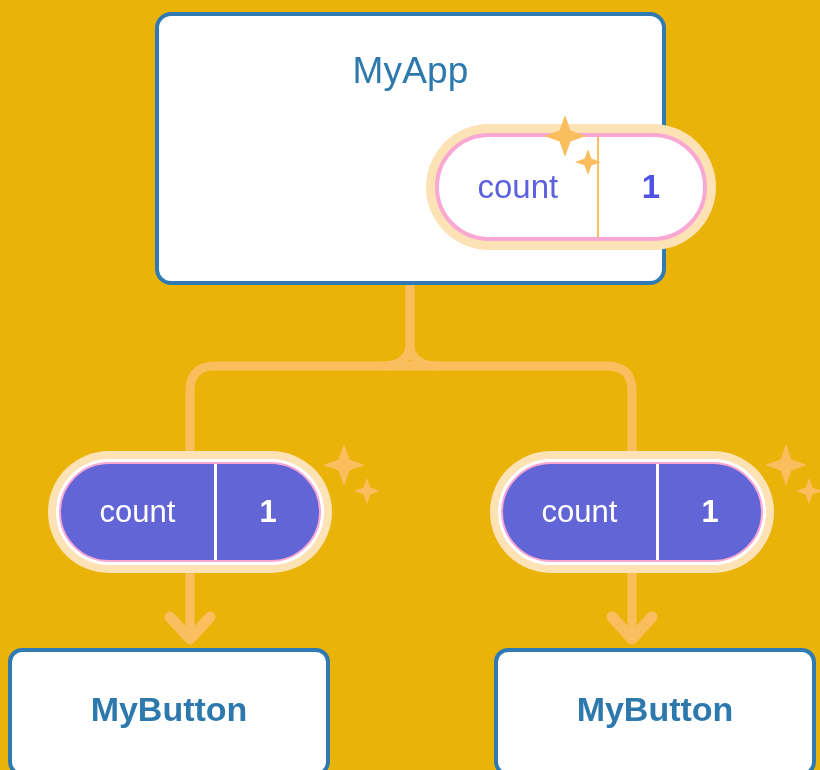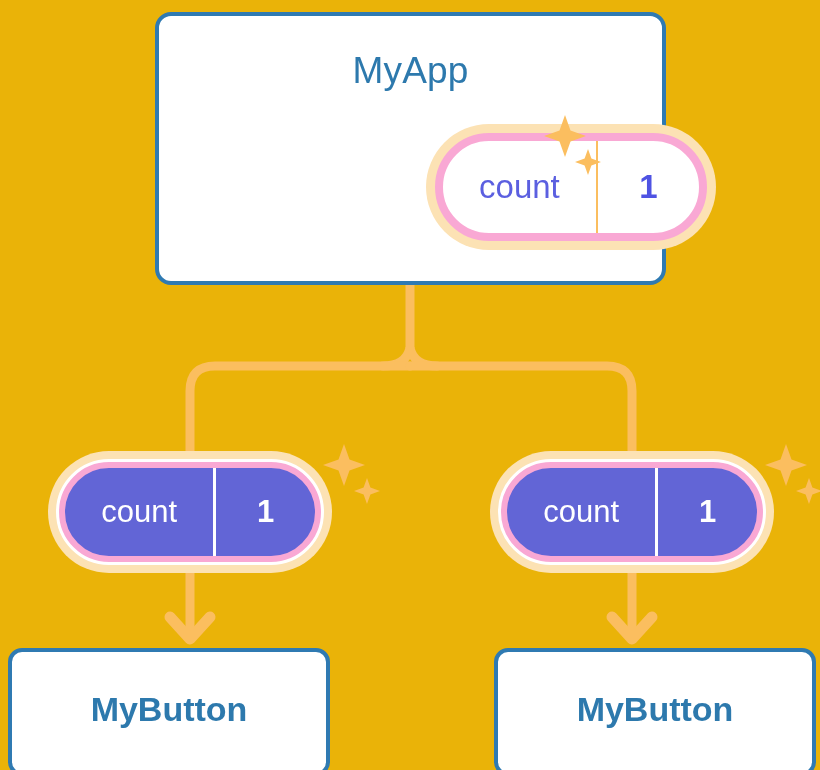--- a/index.html
+++ b/index.html
@@ -62,21 +62,21 @@
     left: 0; top: 0;
     width: 100%; height: 100%;
     border-radius: 999px;
     background: #fce2b4;
   }
   .pill {
     position: absolute;
     left: 9px; top: 9px;
     right: 9px; bottom: 9px;
     border-radius: 999px;
-    border: 8px solid #f9a8d4;
+    border: 4px solid #f9a8d4;
     box-sizing: border-box;
     display: flex;
     align-items: stretch;
     overflow: hidden;
   }
   .pill-key, .pill-val {
     display: flex;
     align-items: center;
     justify-content: center;
     box-sizing: border-box;

